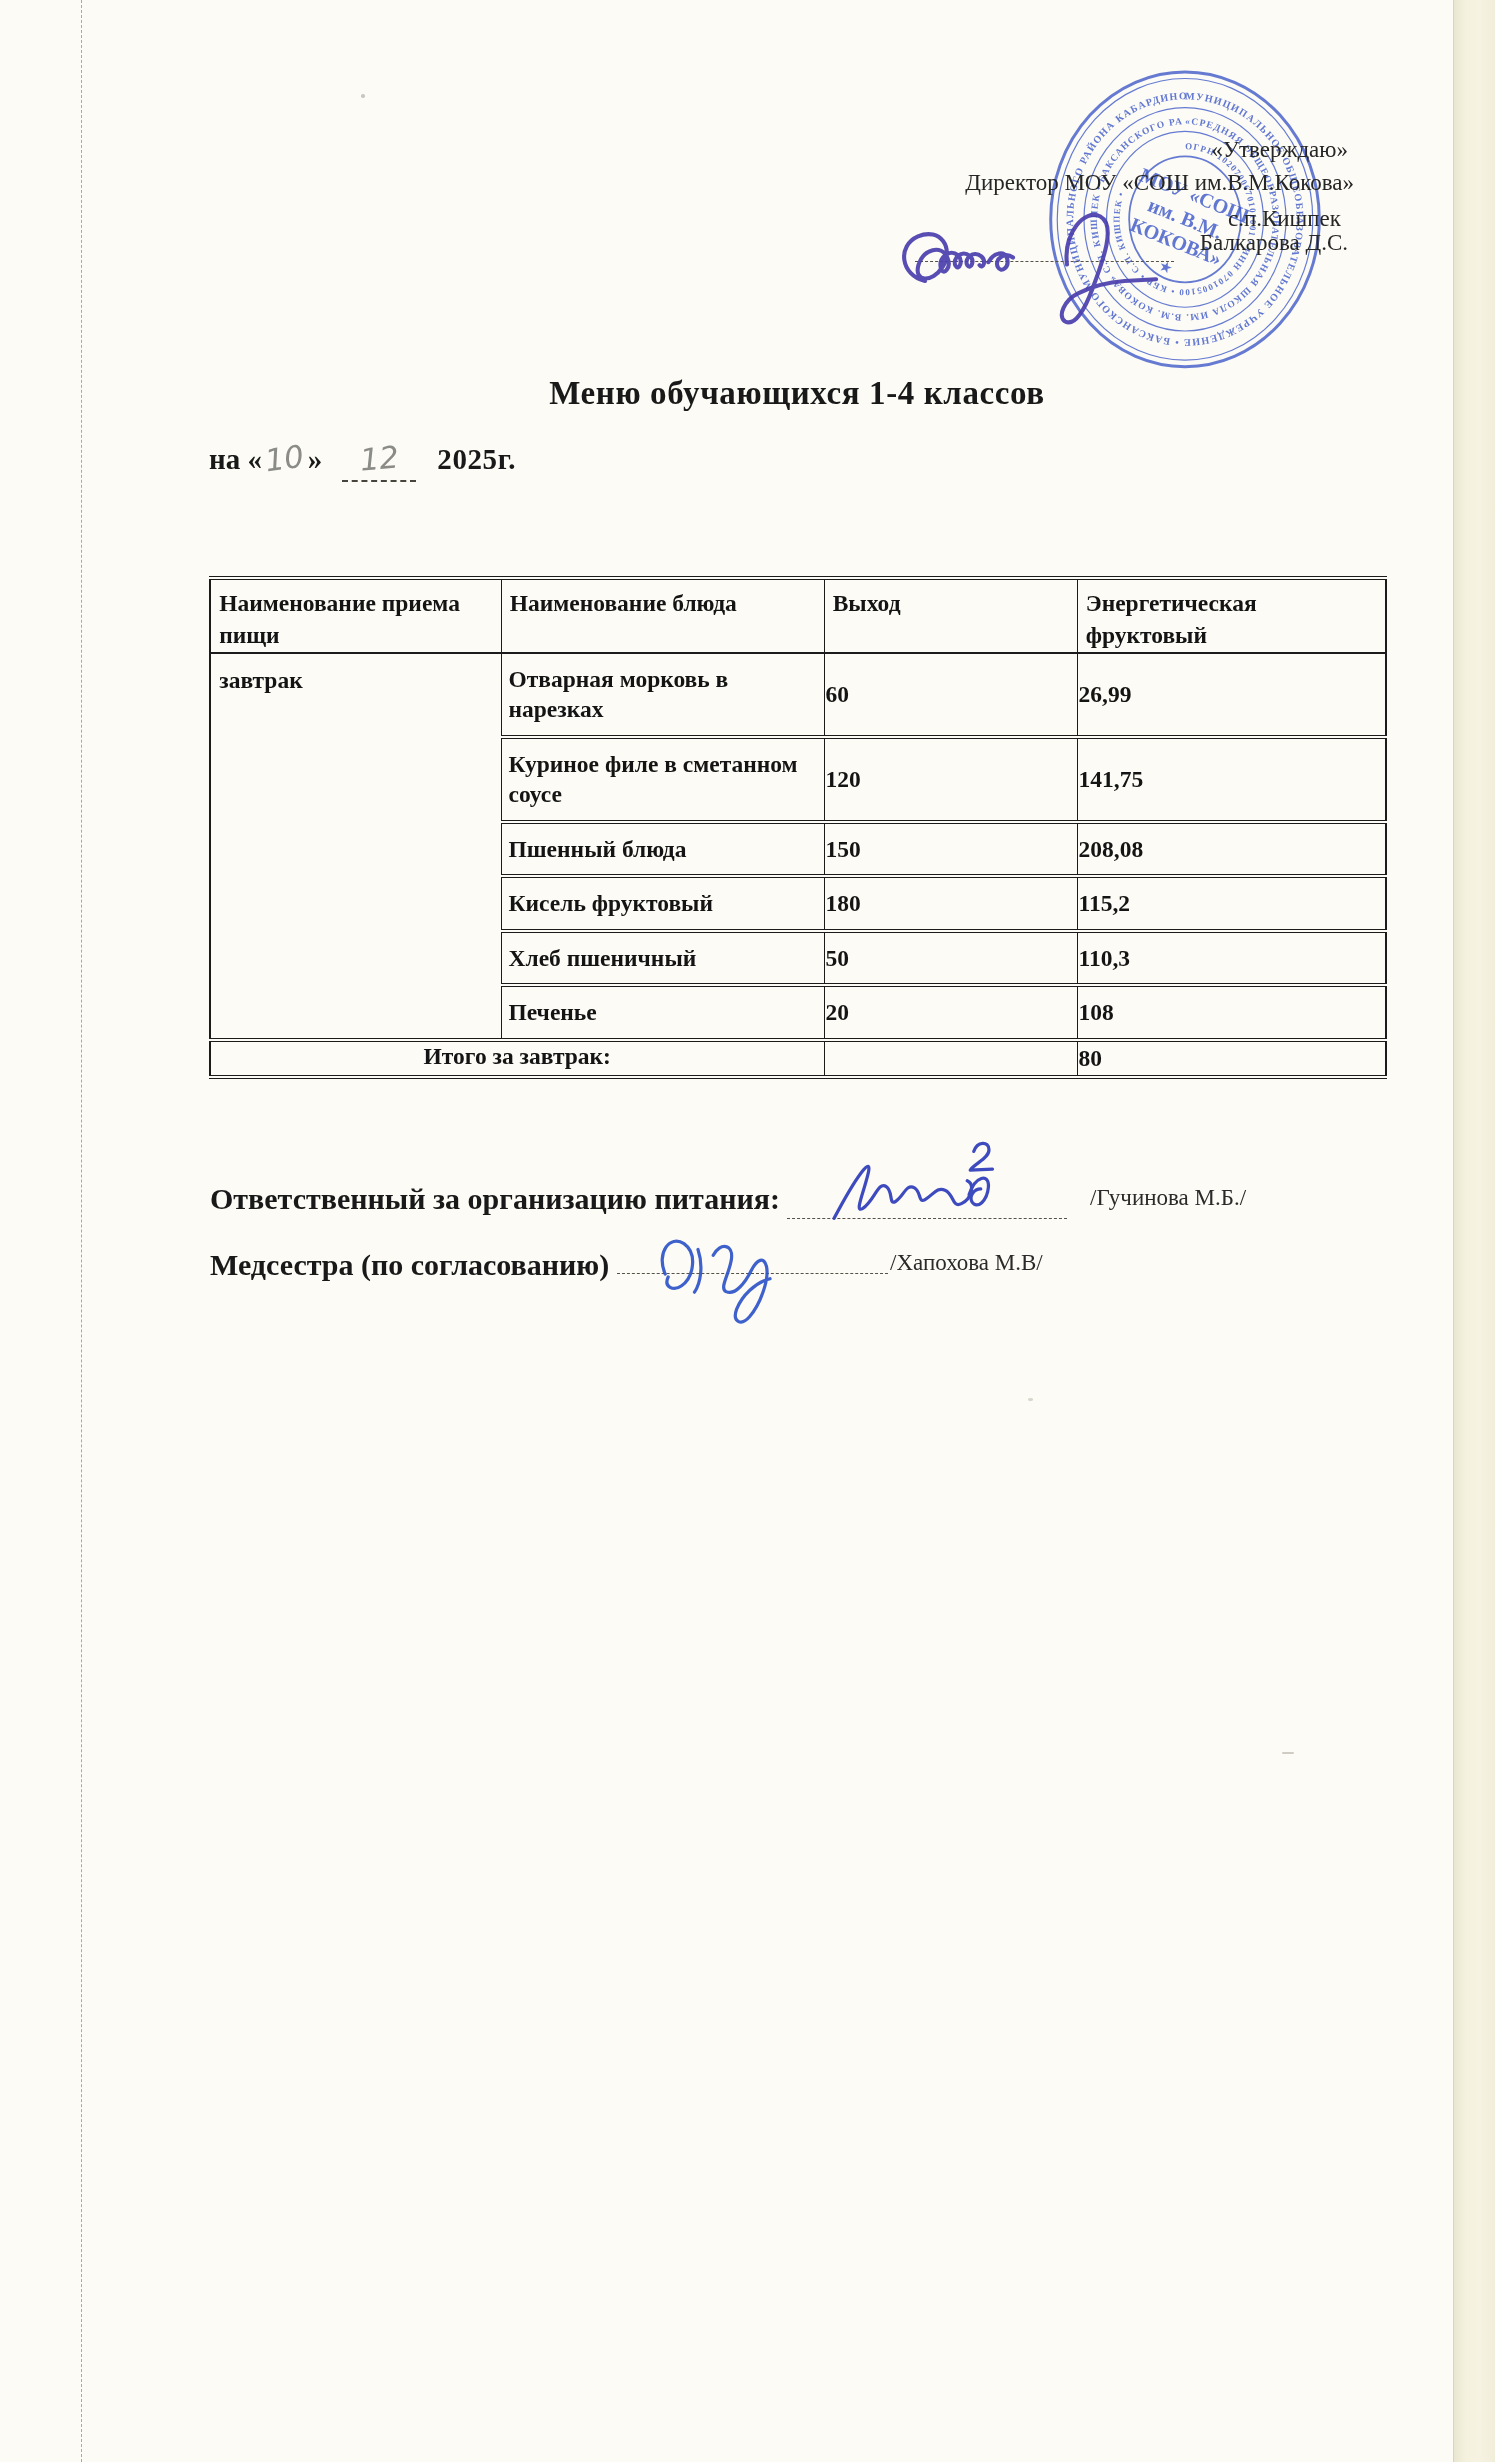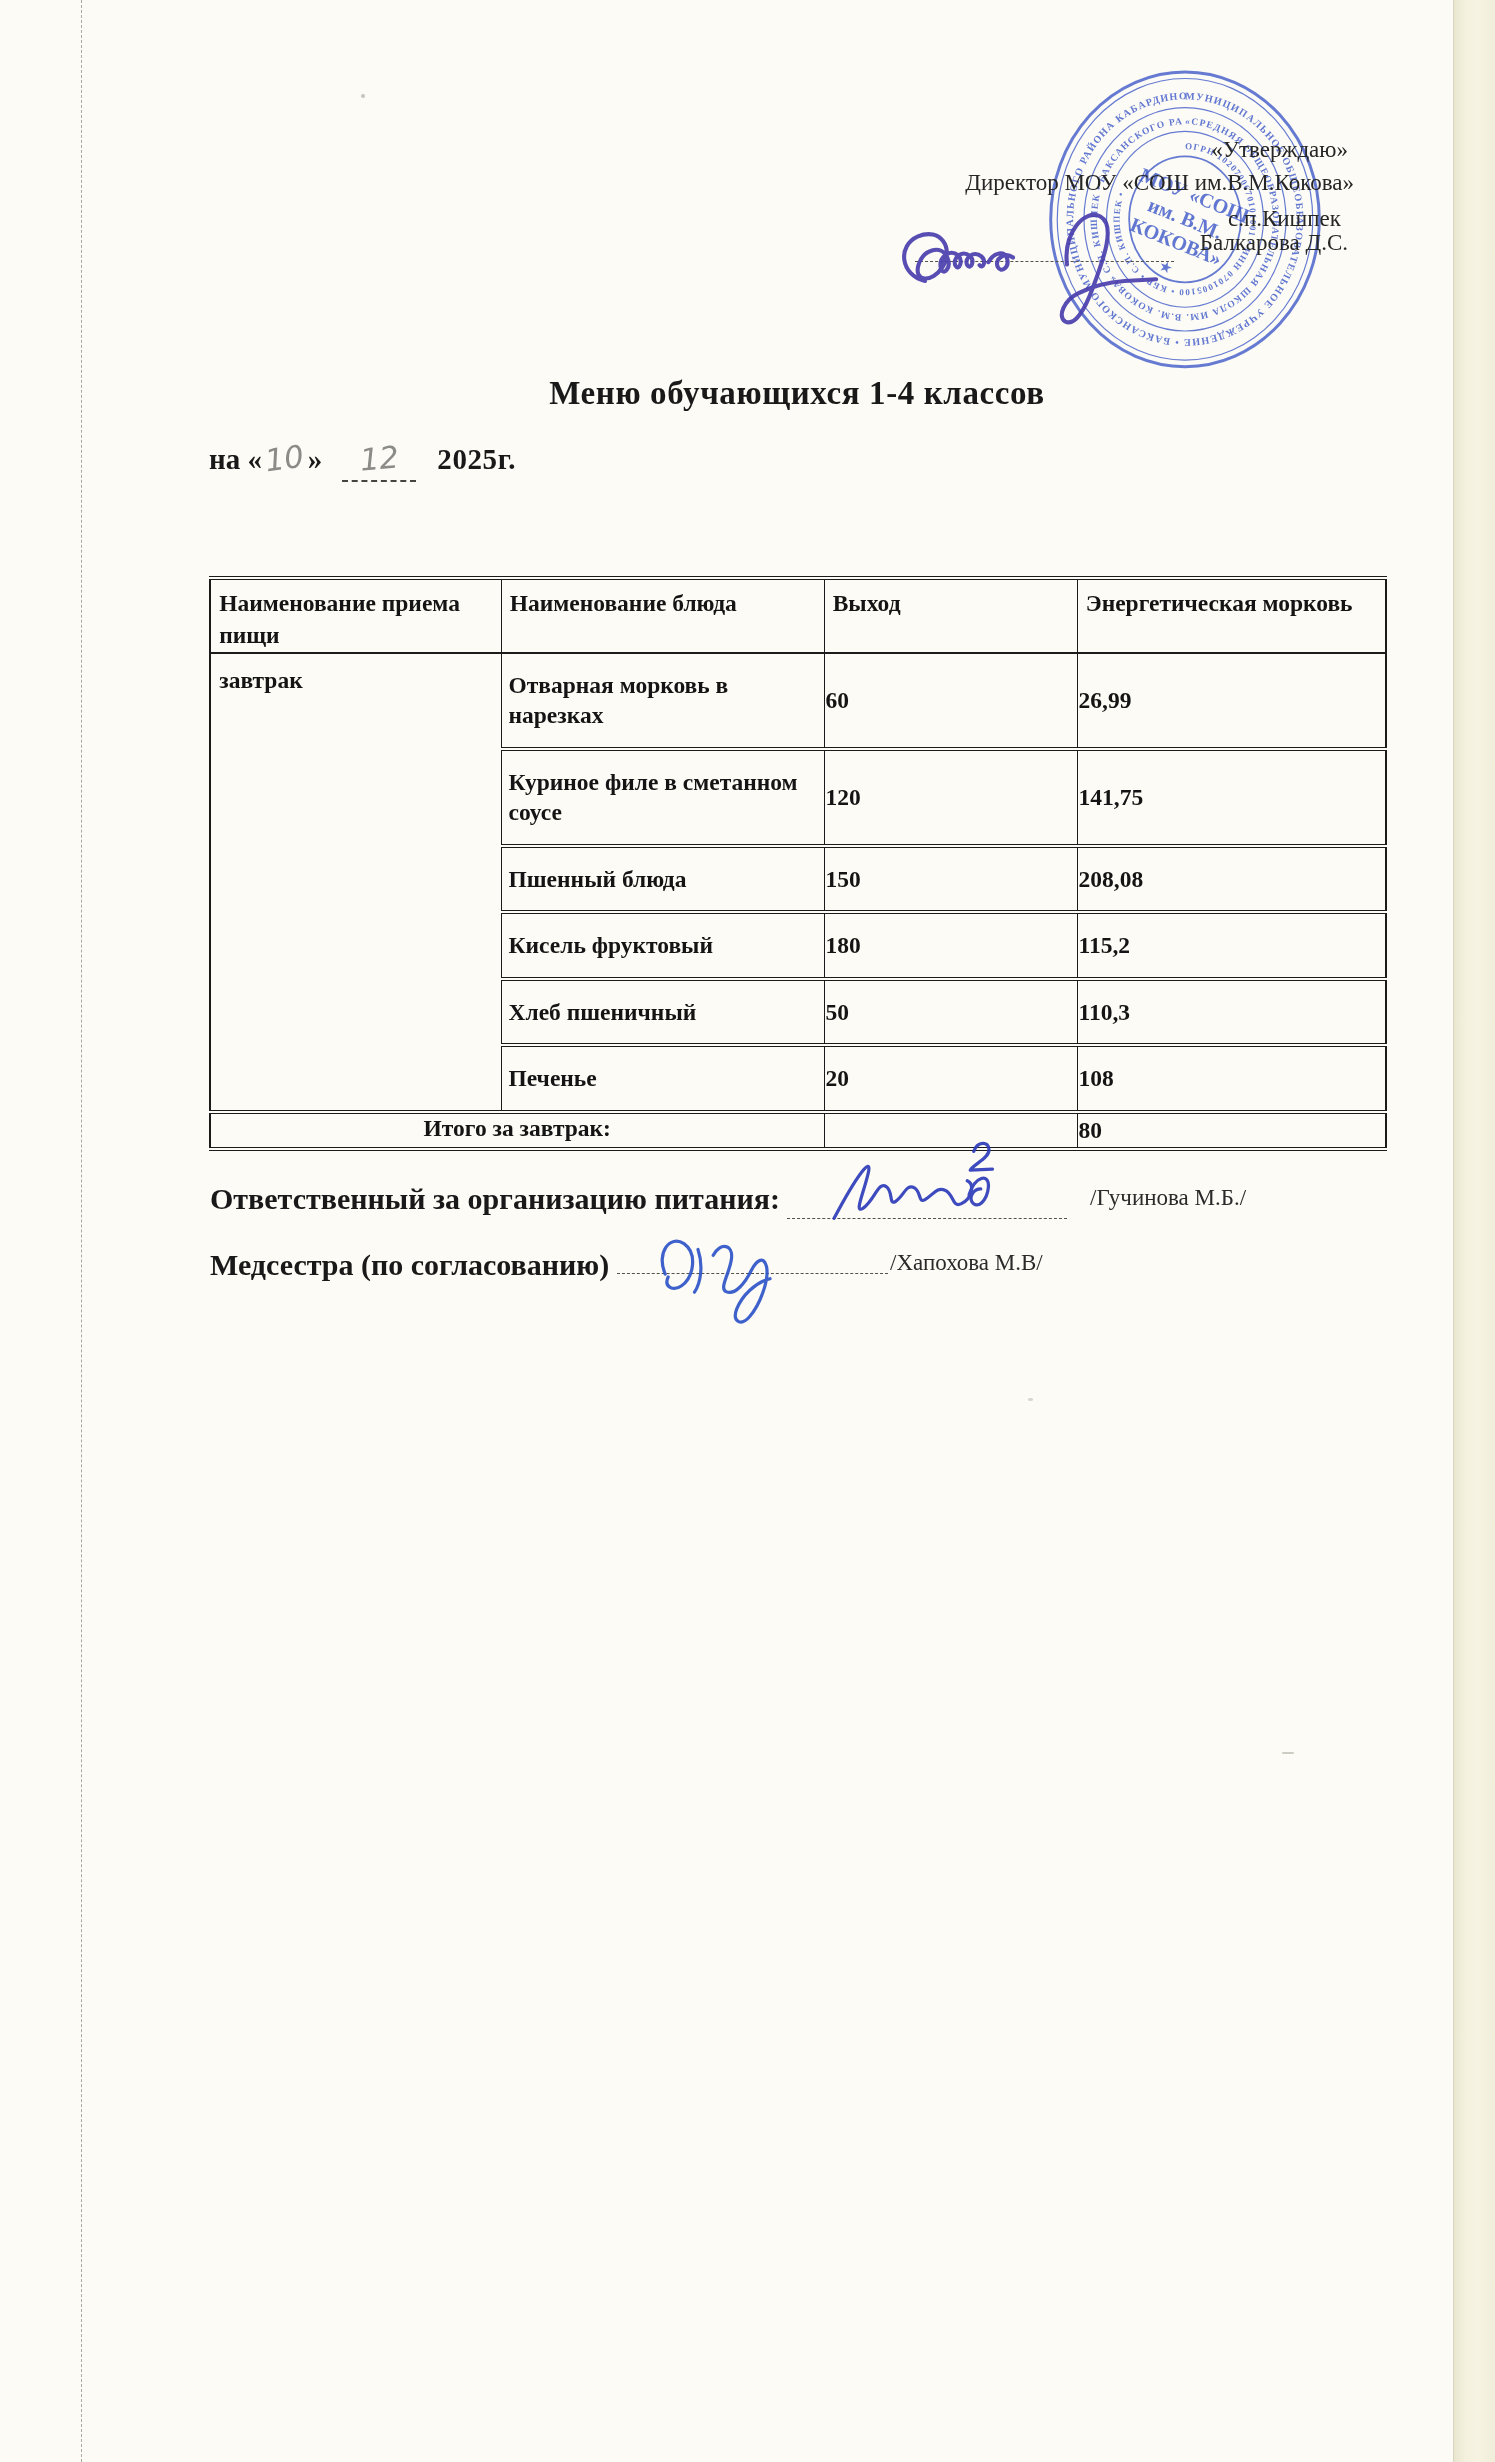--- a/index.html
+++ b/index.html
@@ -52,21 +52,21 @@
 
   
   #menu-table{position:absolute; left:209px; top:576px; width:1176px;
     border-collapse:collapse; table-layout:fixed;
     font-size:23.5px; font-weight:bold; color:#141414;}
   #menu-table td{border:1.8px solid #1b1b1b; overflow:hidden;}
   #menu-table{border:2.3px solid #1b1b1b;}
   #menu-table tr.hdr td{border-top:4.7px double #1b1b1b; vertical-align:top; text-align:left;
     padding:8.2px 8.2px 0 8.2px; line-height:1.35;}
   #menu-table td.meal{vertical-align:top; text-align:left; padding:13px 8.2px 0 8.2px;}
-  #menu-table td.dish{text-align:left; padding:16px 7px; line-height:1.3;}
+  #menu-table td.dish{text-align:left; padding:10px 7px; line-height:1.3;}
   #menu-table td.num{text-align:left; vertical-align:middle;}
   #menu-table tr.first td{border-top:2.9px solid #1b1b1b;}
   #menu-table tr.dbl td{border-top:4.7px double #1b1b1b;}
   #menu-table tr.tfoot td{border-top:4.7px double #1b1b1b; border-bottom:4.7px double #1b1b1b;}
   #menu-table td.total{text-align:center; vertical-align:middle; padding-bottom:4.7px;}
 
   
   .signoff-label{position:absolute; left:210px; font-size:30px; font-weight:bold; white-space:nowrap;}
   .signoff-label.resp{top:1182px;}
   .signoff-label.nurse{top:1248px;}
@@ -143,21 +143,21 @@
         <col style="width:291px">
         <col style="width:323px">
         <col style="width:253px">
         <col style="width:309px">
       </colgroup>
     <tbody>
         <tr class="hdr" style="height:69px">
       <td>Наименование приема пищи</td>
       <td>Наименование блюда</td>
       <td>Выход</td>
-      <td>Энергетическая морковь</td>
+      <td>Энергетическая фруктовый</td>
     </tr>
     <tr class="first" style="height:68px">
       <td class="meal" rowspan="6">завтрак</td>
       <td class="dish">Отварная морковь в нарезках</td>
       <td class="num">60</td>
       <td class="num">26,99</td>
     </tr>
     <tr class="dbl" style="height:70px">
       <td class="dish">Куриное филе в сметанном соусе</td>
       <td class="num">120</td>

